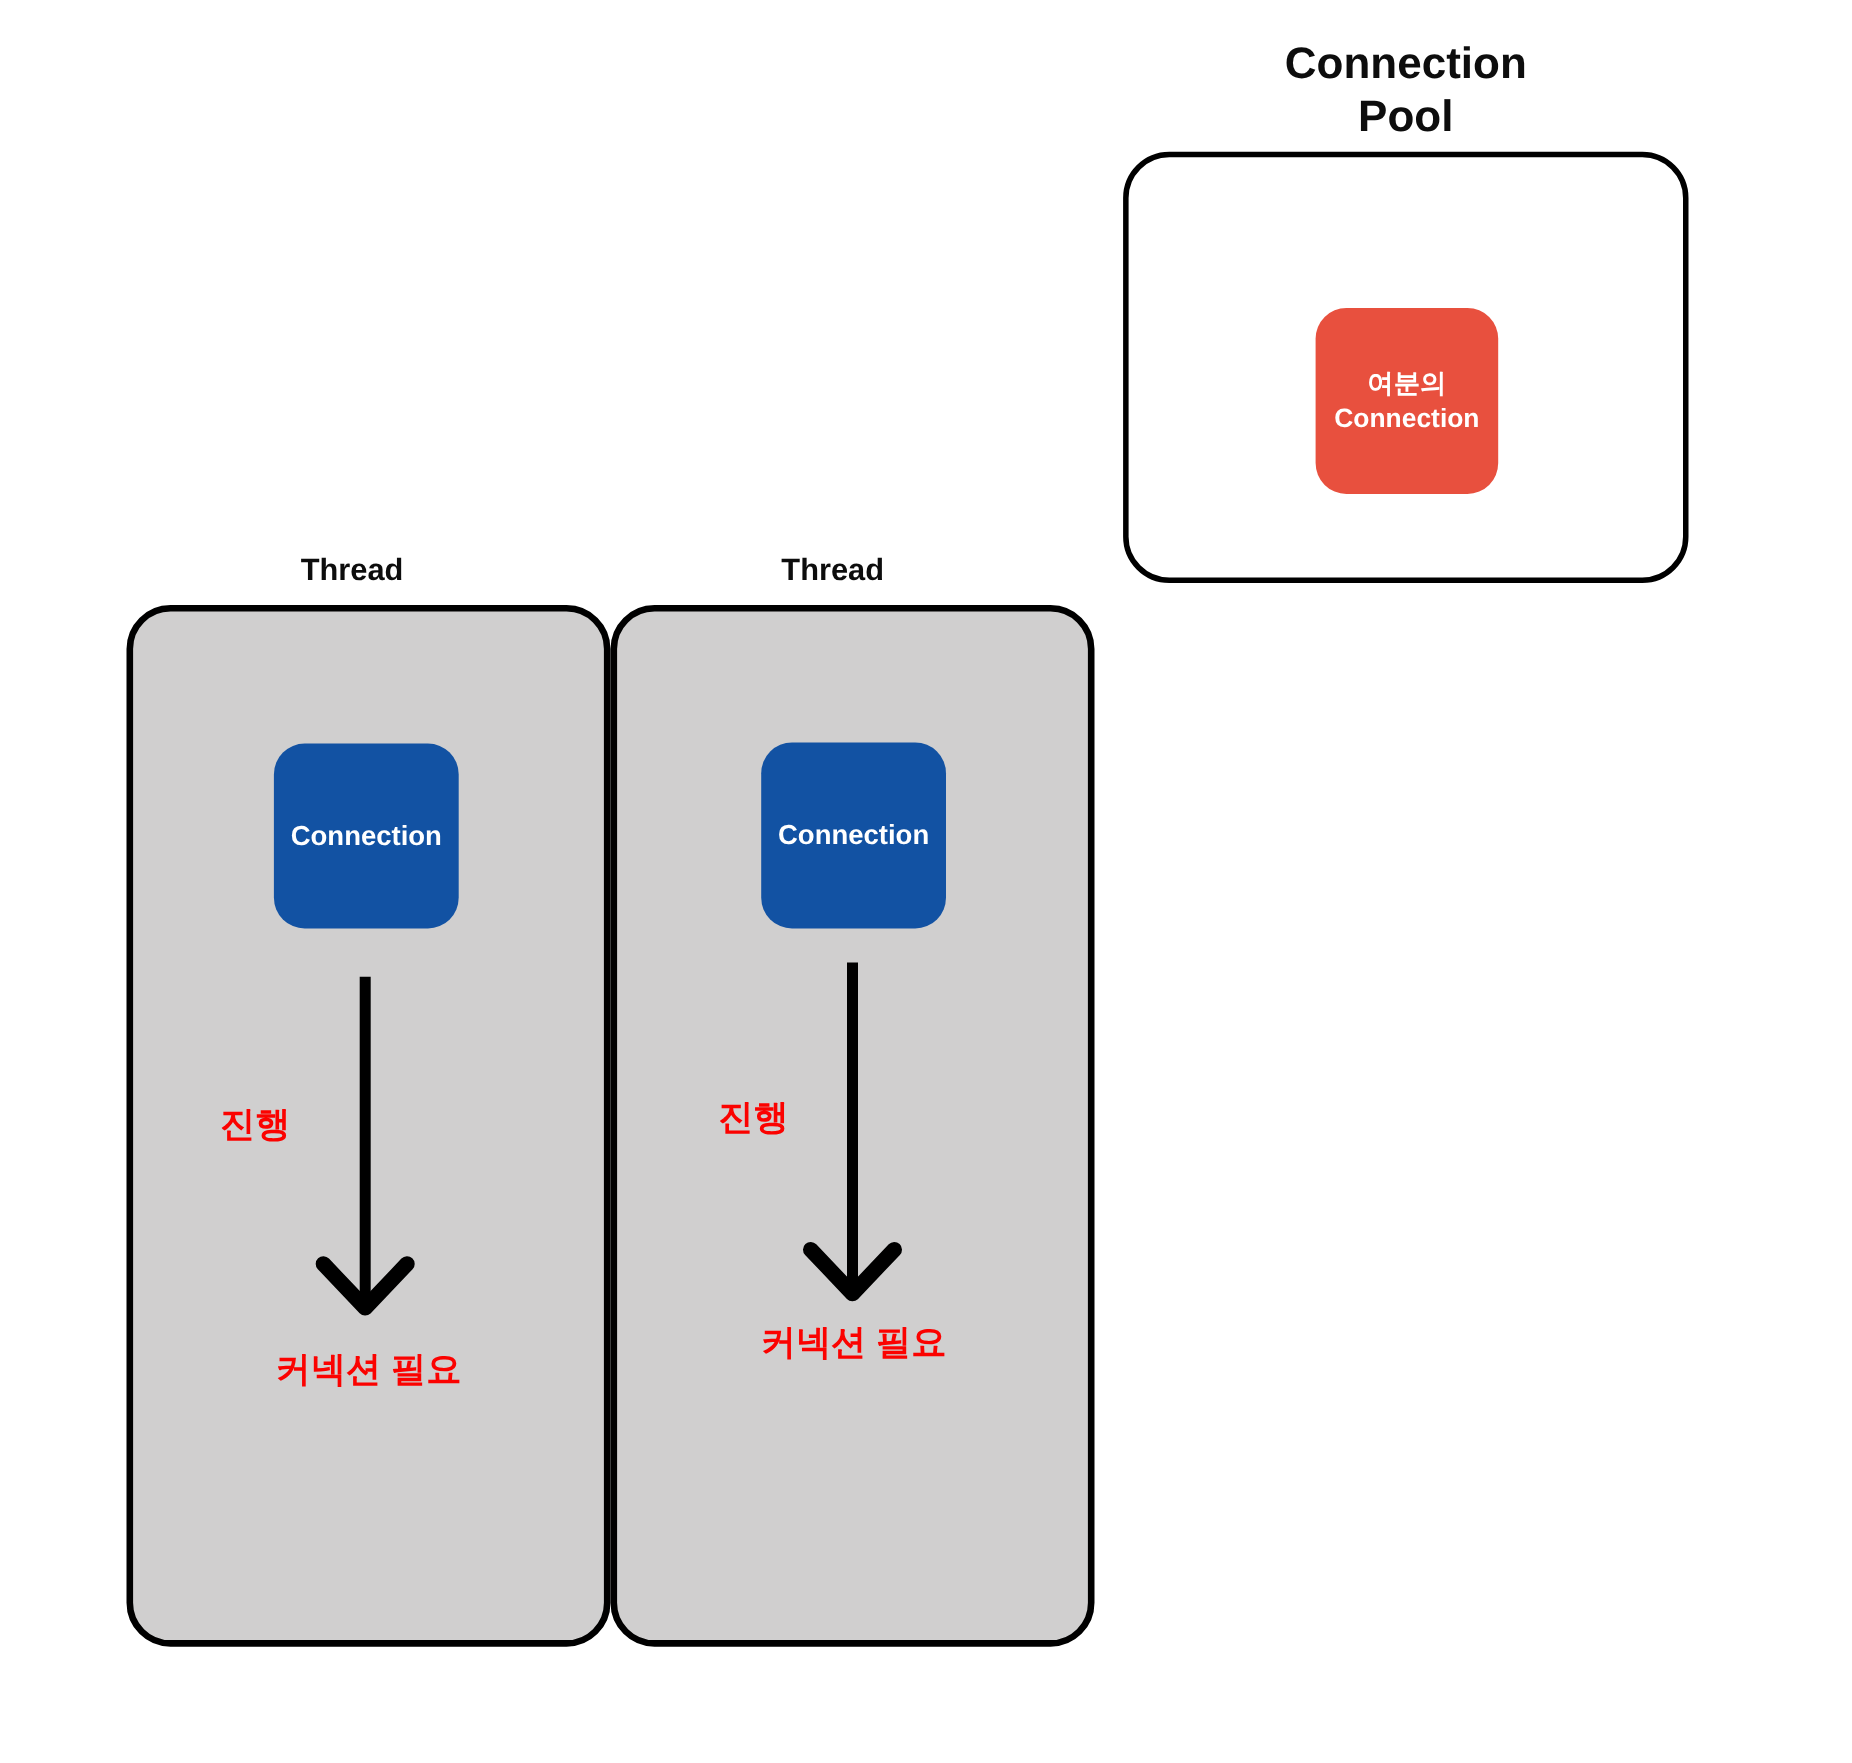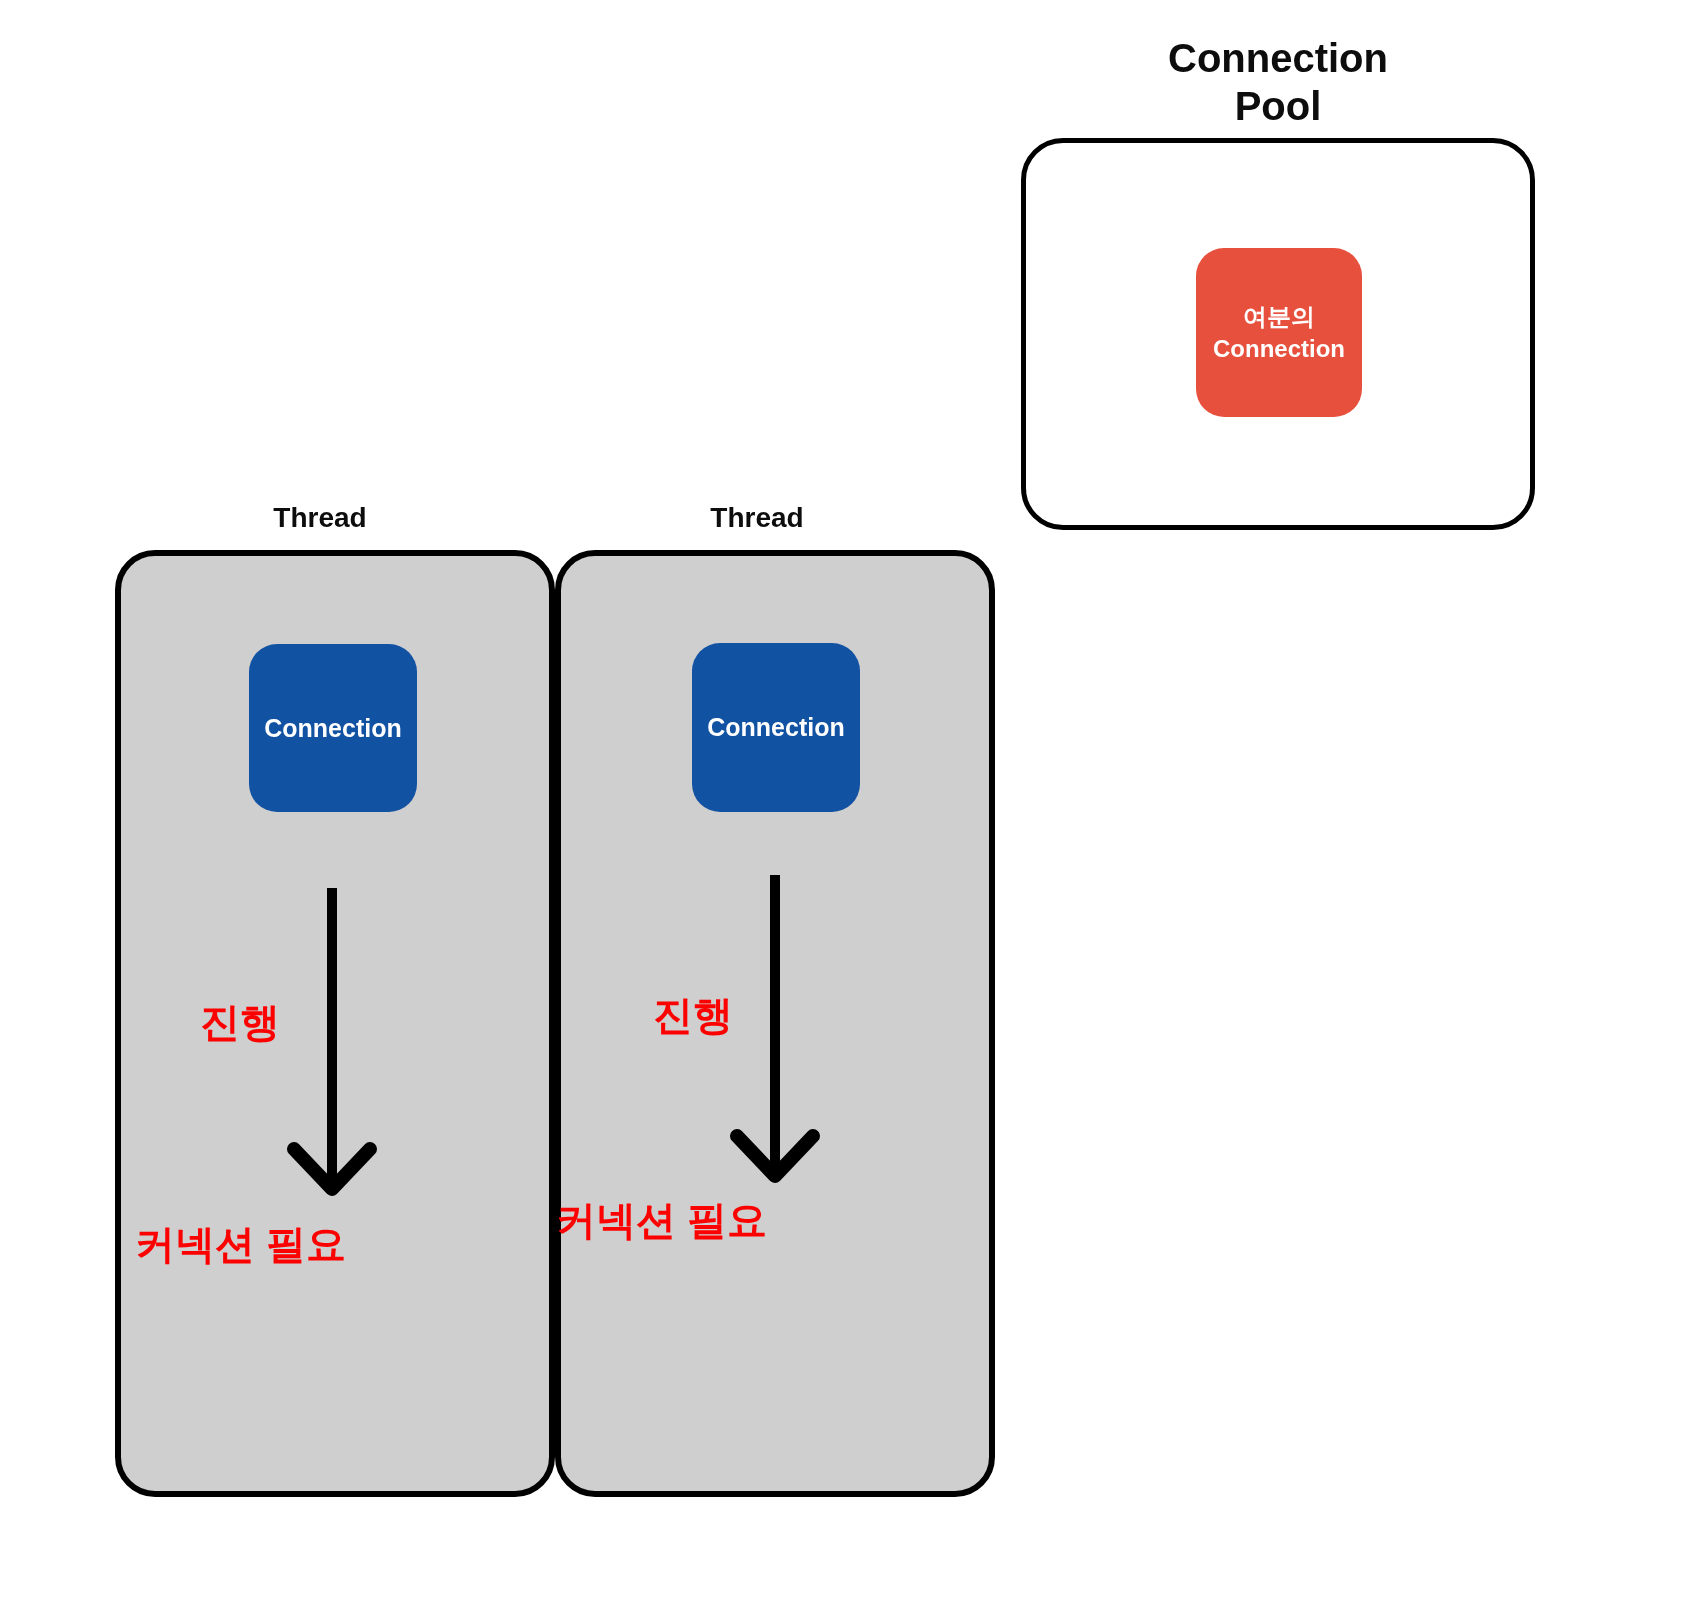--- a/index.html
+++ b/index.html
@@ -57,20 +57,21 @@
 
   .node {
     position: absolute;
     display: flex;
     align-items: center;
     justify-content: center;
     text-align: center;
     border-radius: 28px;
     color: var(--node-text, #ffffff);
     font-weight: bold;
+    margin-top: 32px;
   }
   .node.spare {
     left: 1196px; top: 248px;
     width: 166px; height: 169px;
     background: var(--spare-red, #e8503e);
     font-size: 24px; line-height: 32px;
   }
   .node.conn {
     width: 168px;
     background: var(--conn-blue, #1252a3);
@@ -84,22 +85,23 @@
     width: 120px; height: 315px;
   }
   .arrow.a1 { left: 272px; top: 883px; }
   .arrow.a2 { left: 715px; top: 870px; }
   .arrow svg { display: block; }
 
   .annot {
     position: absolute;
     color: var(--annot-red, #fb0200);
     font-weight: bold;
-    font-size: 40px;
+    font-size: 32px;
     line-height: 44px;
+    text-align: center;
   }
   .progress.p1 { left: 200px; top: 1000px; }
   .progress.p2 { left: 653px; top: 993px; }
   .status.s1 { left: 135px; top: 1222px; width: 400px; }
   .status.s2 { left: 556px; top: 1198px; width: 440px; }
 </style>
 </head>
 <body>
 
 <div class="canvas">

